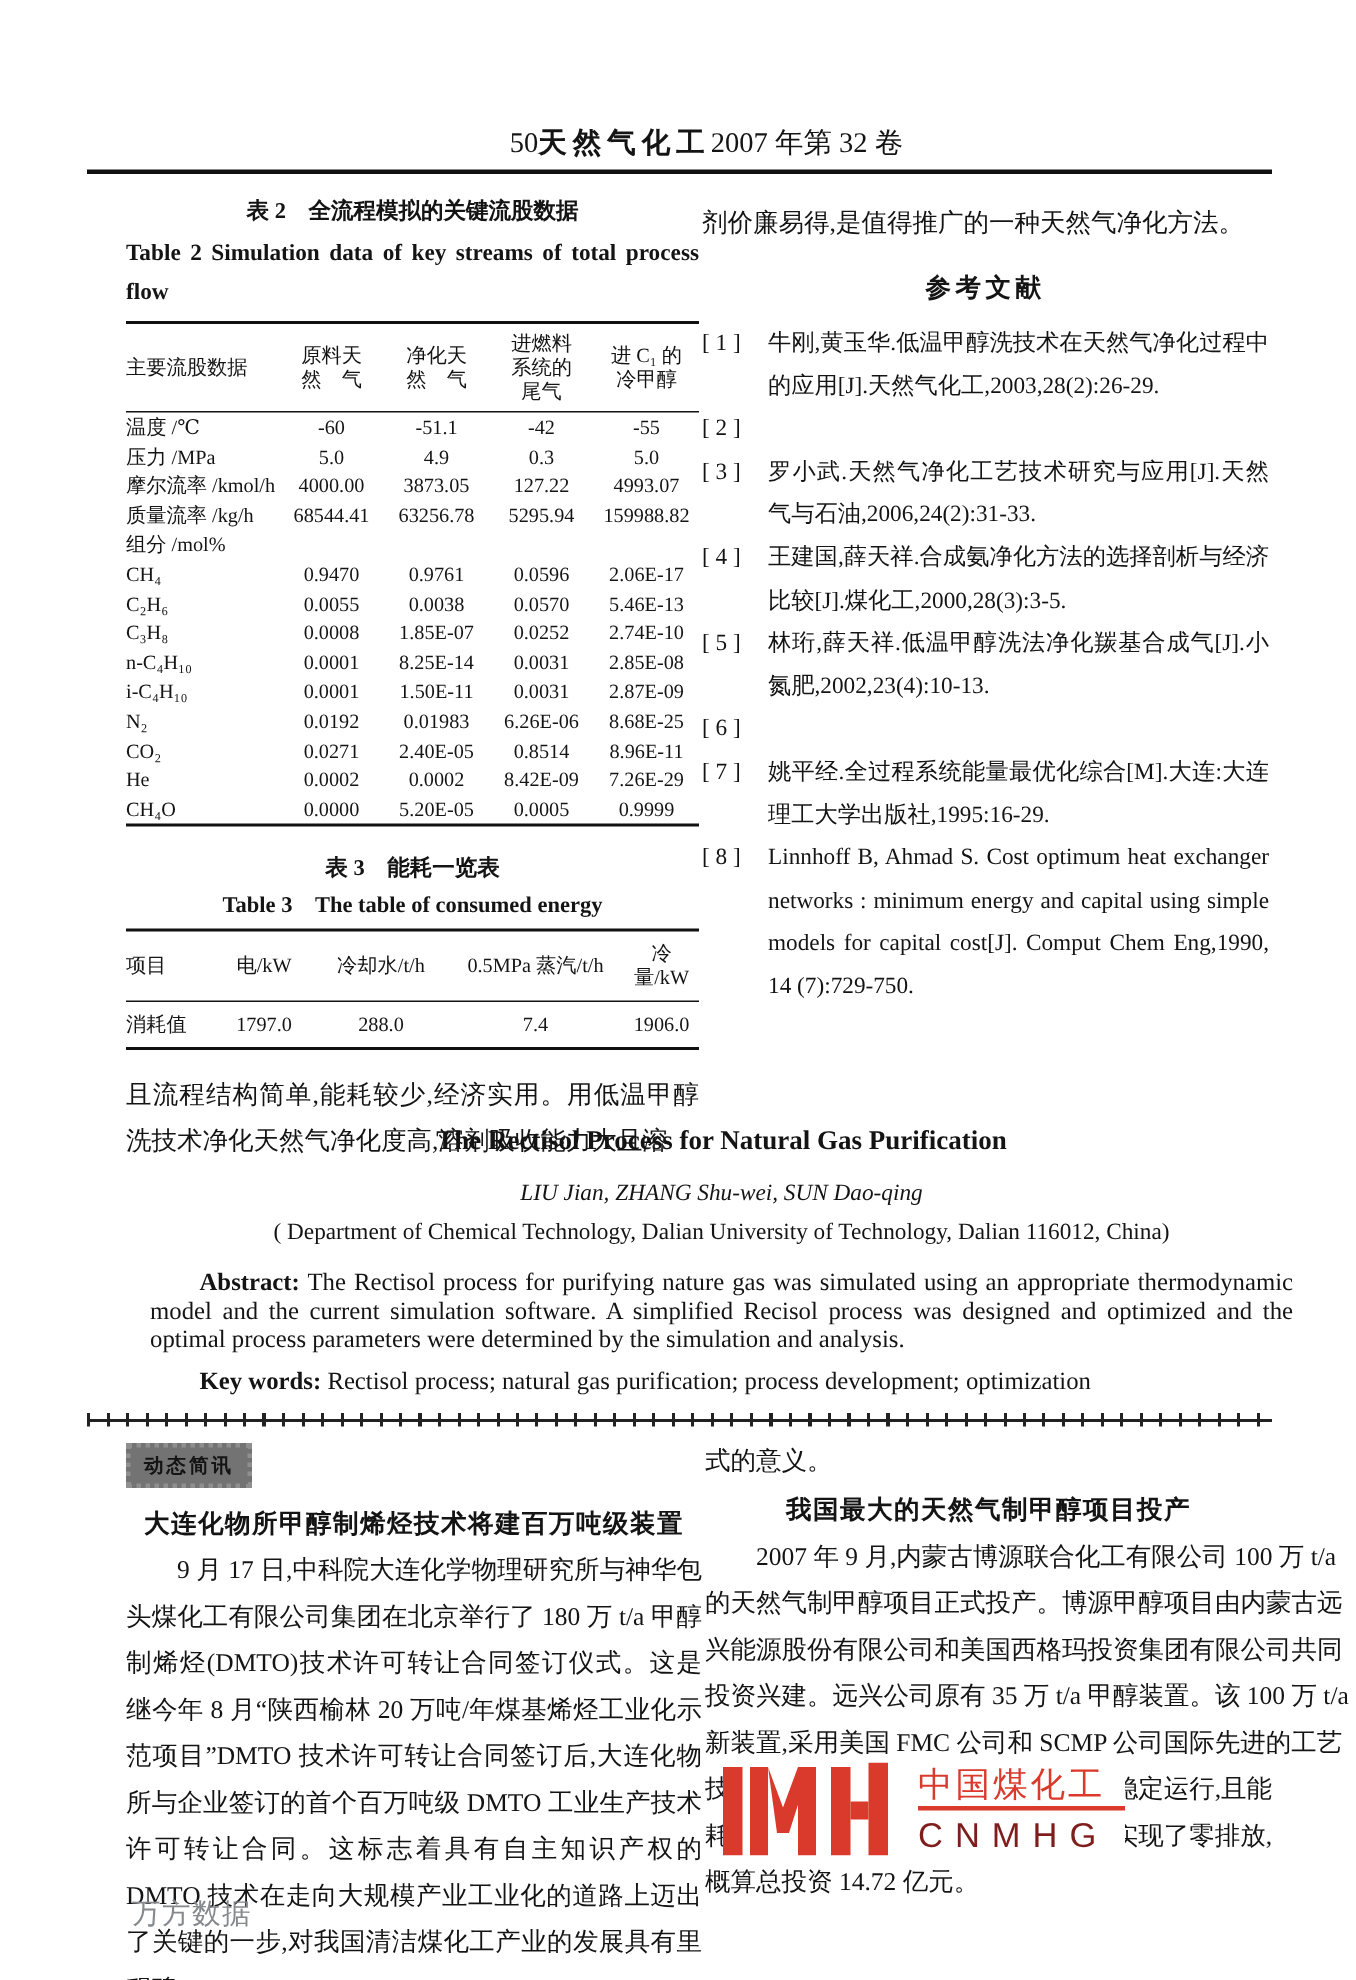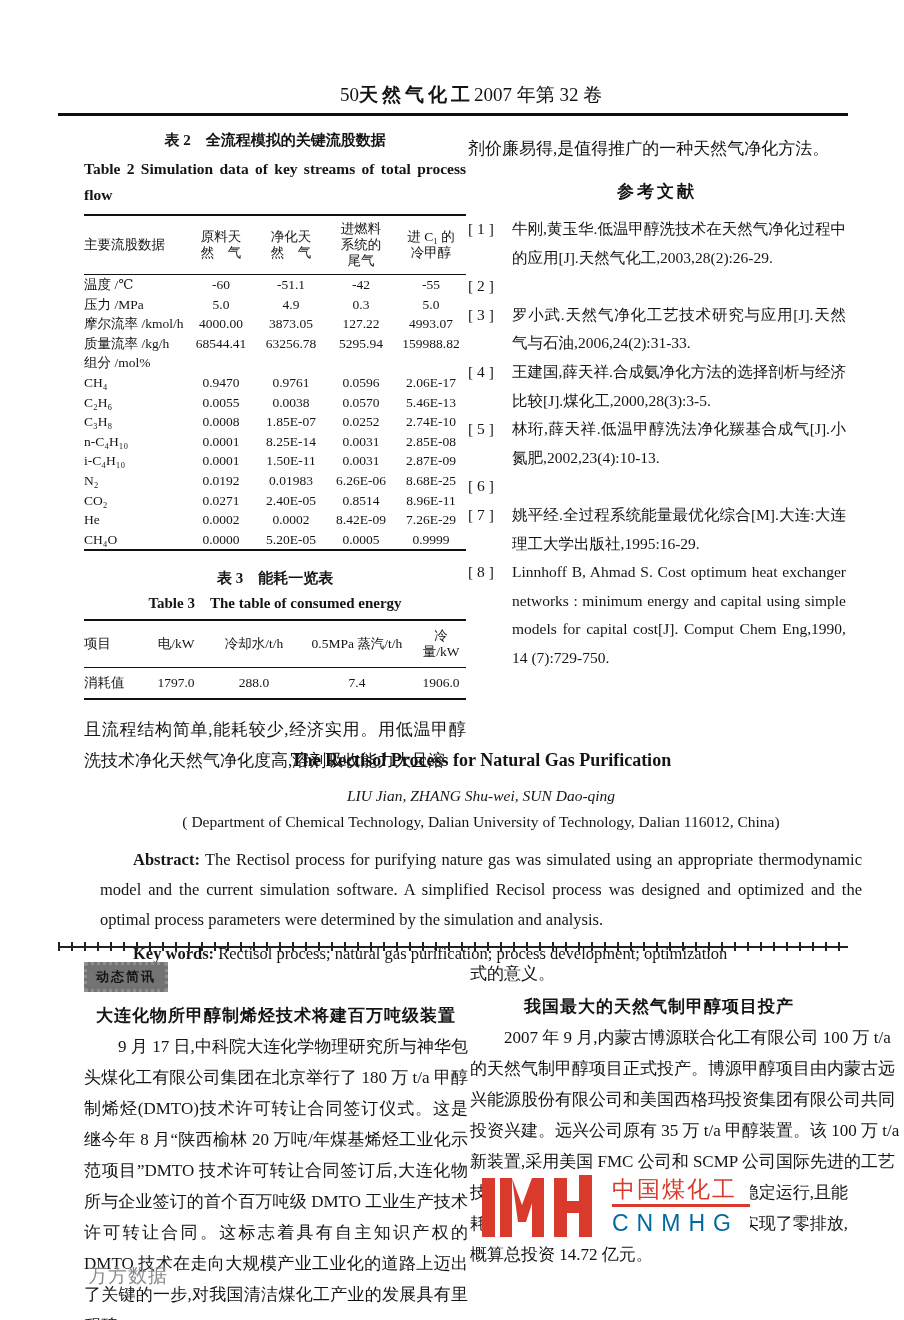--- a/index.html
+++ b/index.html
@@ -30,21 +30,21 @@
   .para-cont{font-size:17px;line-height:31px;text-align:justify;margin:0;}
   .refs-h{font-size:17px;font-weight:bold;text-align:center;letter-spacing:3px;margin:16px 0 12px 0;}
   .ref{display:flex;font-size:15.5px;line-height:28.6px;}
   .ref .lbl{flex:none;width:44px;}
   .ref .txt{flex:1;text-align:justify;}
   
   .article{position:absolute;top:750px;left:84px;width:762px;margin-left:16px;}
   .a-title{font-size:18px;font-weight:bold;text-align:center;margin:0 0 16px 0;}
   .a-authors{font-size:15.5px;font-style:italic;text-align:center;margin:0 0 8px 0;}
   .a-affil{font-size:15.5px;text-align:center;margin:0 0 14px 0;}
-  .a-abs{font-size:16.5px;line-height:30px;text-align:justify;text-indent:2em;margin:0;}
+  .a-abs{font-size:16.5px;line-height:19px;text-align:justify;text-indent:2em;margin:0;}
   .a-kw{font-size:16.5px;line-height:30px;text-indent:2em;margin:4px 0 0 0;}
   .blabel{font-weight:bold;}
   
   .sep{position:absolute;top:942px;left:58px;width:790px;height:9px;
        background:repeating-linear-gradient(90deg,#222 0 2px,rgba(0,0,0,0) 2px 13px),linear-gradient(#222,#222);
        background-size:100% 9px,100% 2px;background-position:0 0,0 4px;background-repeat:no-repeat,no-repeat;}
   
   .news-left{position:absolute;top:962px;left:84px;width:384px;}
   .news-right{position:absolute;top:958px;left:470px;width:378px;}
   .badge{display:inline-block;border:3px dotted #8f8f8f;background:#737373;
@@ -302,19 +302,19 @@
           <polygon points="30,3 40,30 50,3 58,3 44,47 36,47"></polygon>
           <rect x="50" y="3" width="12" height="59"></rect>
           <rect x="72" y="3" width="13" height="59"></rect>
           <rect x="85" y="26" width="12" height="12"></rect>
           <rect x="97" y="0" width="13" height="62"></rect>
         </g>
       </svg>
       <div class="wm-right">
         <div class="wm-cn" style="color: rgb(217, 58, 43);">中国煤化工</div>
         <div class="wm-rule" style="background: rgb(217, 58, 43);"></div>
-        <div class="wm-en" style="color: #0369a1;">CNMHG</div>
+        <div class="wm-en" style="color: #7f1d1d;">CNMHG</div>
       </div>
     </div>
   </div>
 
   <div class="wanfang">万方数据</div>
 </div>
 
 </body></html>

